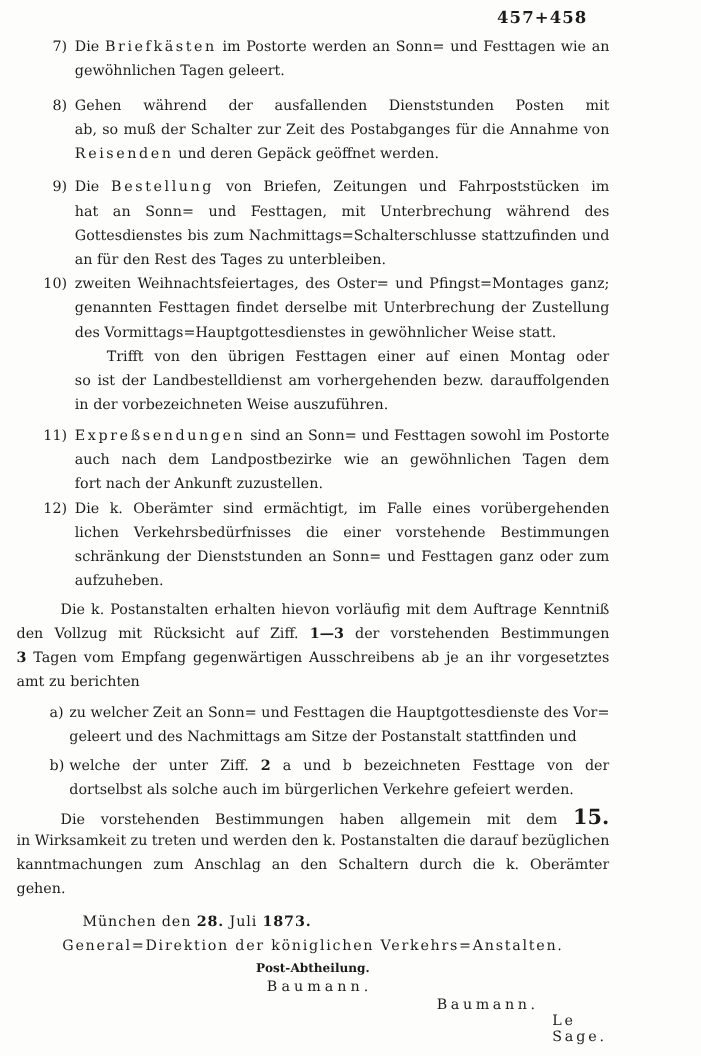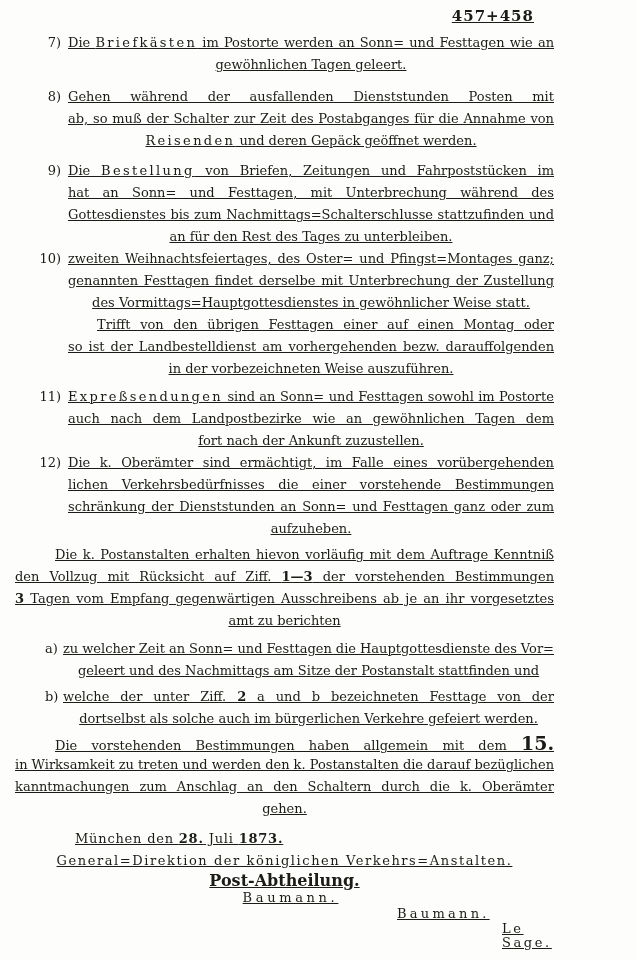--- a/index.html
+++ b/index.html
@@ -8,39 +8,38 @@
     background: #fdfdfb;
     font-family: "DejaVu Serif", "Liberation Serif", serif;
     color: #1c1b17;
   }
   .page {
     position: relative;
     width: 569px; height: 960px;
     padding: 6px 15px 0 15px;
     box-sizing: border-box;
     overflow: hidden;
-    text-decoration: underline;
   }
   .pagenum {
     text-align: right;
     font-weight: bold;
     font-size: 15px;
     line-height: 20px;
     padding-right: 20px;
     letter-spacing: 1px;
   }
   .bt { font-size: 13px; line-height: 22px; }
   .bt .jl, .bt .ll { height: 22px; overflow: hidden; }
   .jl {
     text-align: justify;
     text-align-last: justify;
     -moz-text-align-last: justify;
     word-spacing: -0.5px;
   }
-  .ll { text-align: center; }
+  .ll { text-align: left; }
   .sp  { letter-spacing: 0.18em; }
   .b   { font-weight: bold; }
   .bb  { font-weight: bold; font-size: 19px; }
   
   .nitem { position: relative; margin-left: 53px; }
   .nitem .num {
     position: absolute; left: -33px; top: 0;
     width: 26px; text-align: right;
   }
   .m6  { margin-top: 6px; }
@@ -52,21 +51,21 @@
   .fullpara .first { text-indent: 40px; }
   
   .litem { position: relative; margin-left: 48px; }
   .litem .num {
     position: absolute; left: -18px; top: 0;
     width: 16px; text-align: left;
   }
   .closing { font-size: 13px; }
   .dateline { padding-left: 60px; line-height: 22px; margin-top: 8px; letter-spacing: 0.06em; }
   .authority { text-align: center; line-height: 22px; letter-spacing: 0.12em; }
-  .department { text-align: center; line-height: 18px; font-weight: bold; font-size: 16px; }
+  .department { text-align: center; line-height: 18px; font-weight: bold; font-size: 11px; }
   .sig1 { text-align: center; line-height: 16px; letter-spacing: 0.28em; padding-left: 12px; }
   .sig2 { line-height: 16px; letter-spacing: 0.25em; padding-left: 382px; }
   .sig3 { line-height: 14px; letter-spacing: 0.2em; padding-left: 487px; }
 </style>
 </head>
 <body>
 
 <div class="page">
 
   <div class="pagenum">457+458</div>

